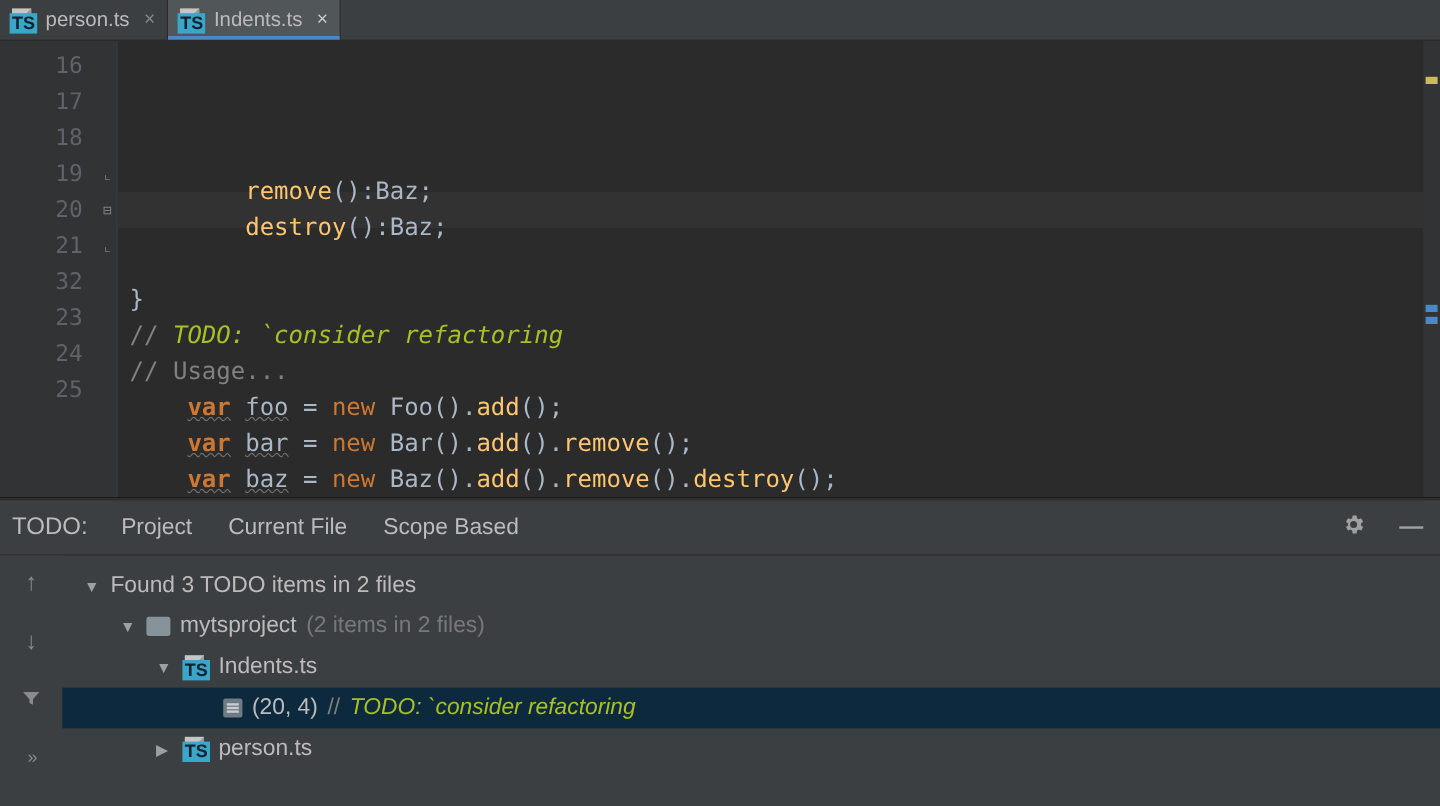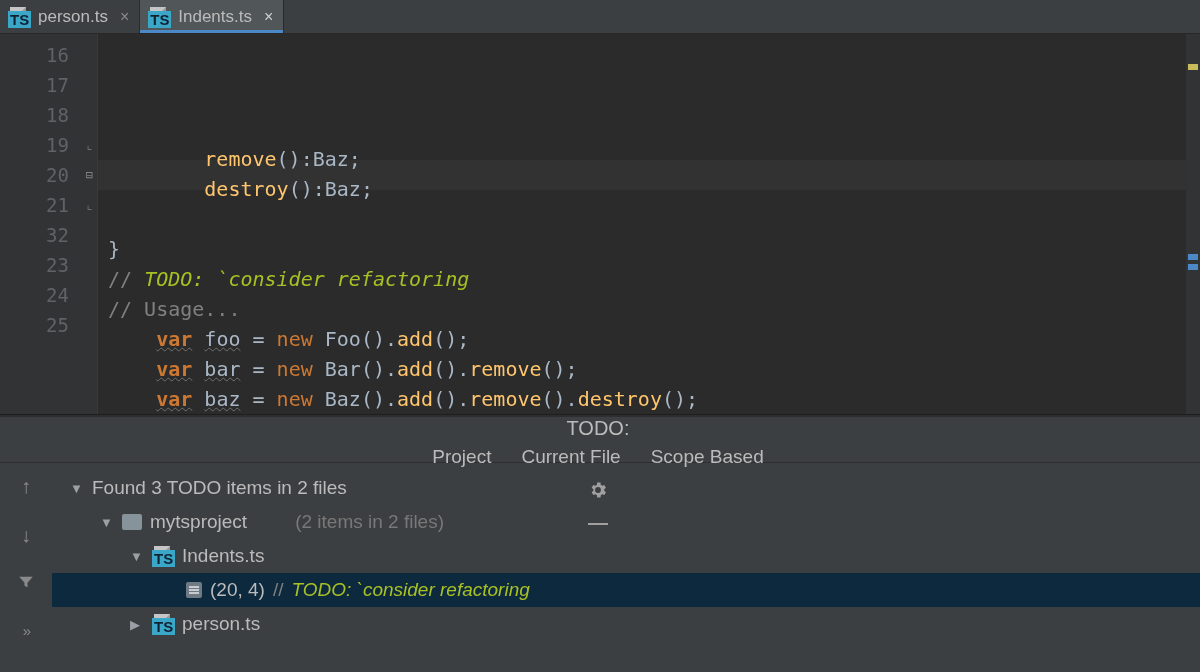--- a/index.html
+++ b/index.html
@@ -136,22 +136,21 @@
     font-family: -apple-system,"Helvetica Neue",Arial,sans-serif;
     font-size:19px;
     color:#bbbbbb;
     border-top:2px solid #2e2e2e;
   }
   .todo-header{
     height:46px;
     display:flex; align-items:center;
     padding:0 14px 0 10px;
     border-bottom:1px solid #2e2e2e;
-    gap:6px;
-    flex-direction:column;
+    gap:28px;
   }
   .todo-header .title{ color:#bbbbbb; font-size:20px;}
   .todo-header .tabs2{ display:flex; gap:30px;}
   .todo-header .spacer{ flex:1;}
   .todo-header .iconbtn{ color:#a0a0a0; cursor:pointer; font-size:20px;}
   .todo-body{
     flex:1; display:flex;
   }
   .tool-col{
     width:52px; background:#3c3f41;
@@ -164,21 +163,21 @@
   }
   .tree .row{
     height:34px; display:flex; align-items:center; gap:8px;
     padding-left:10px;
   }
   .tree .row.selected{
     background:#0d293e;
   }
   .tri{ color:#9aa0a6; font-size:13px; width:14px; display:inline-block;}
   .folder-icon{ width:20px; height:16px; background:#87939a; display:inline-block; border-radius:2px;}
-  .muted{ color:#787878;margin-left:40px;}
+  .muted{ color:#787878;}
   .indent{ display:inline-block;}
   .i0{width:0px;} .i1{width:30px;} .i2{width:60px;} .i3{width:94px;}
   .todo-green{ color:#a8c023; font-style:italic;}
   .commentgrey{ color:#808080;}
   .btnlike{ cursor:pointer;}
   .code-icon{
     width:16px;height:16px;display:inline-block;background:#6e7b84;border-radius:2px;position:relative;
   }
   .code-icon::before{content:"";position:absolute;left:3px;top:4px;width:10px;height:2px;background:#c8ccd0;box-shadow:0 3px 0 #c8ccd0,0 6px 0 #c8ccd0;}
 </style>

